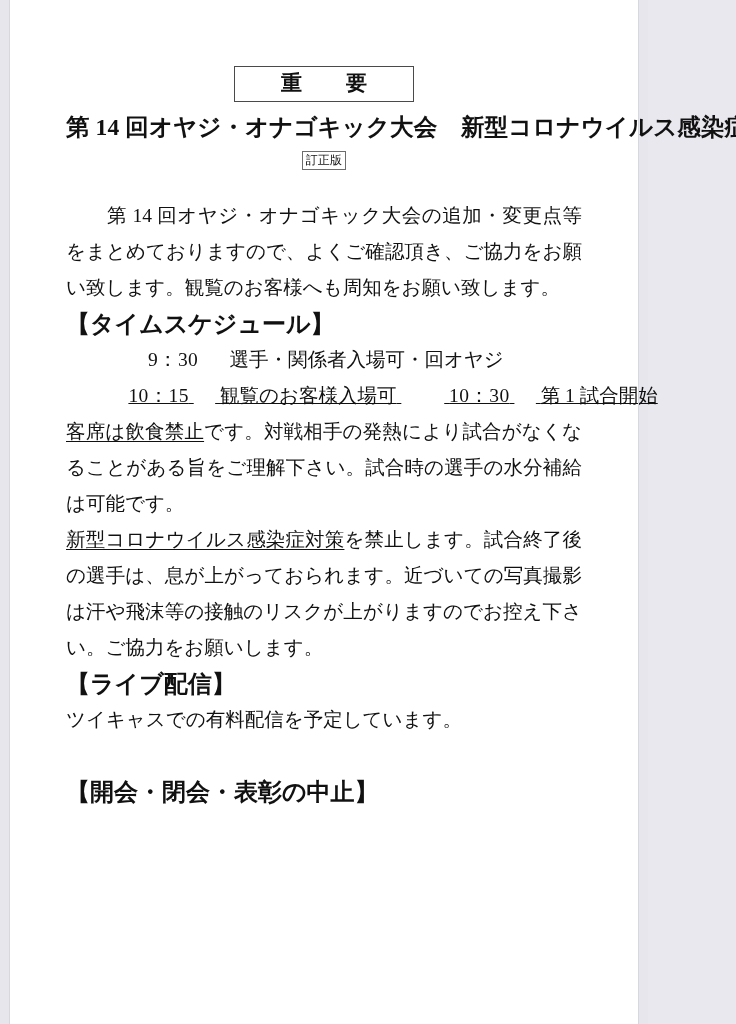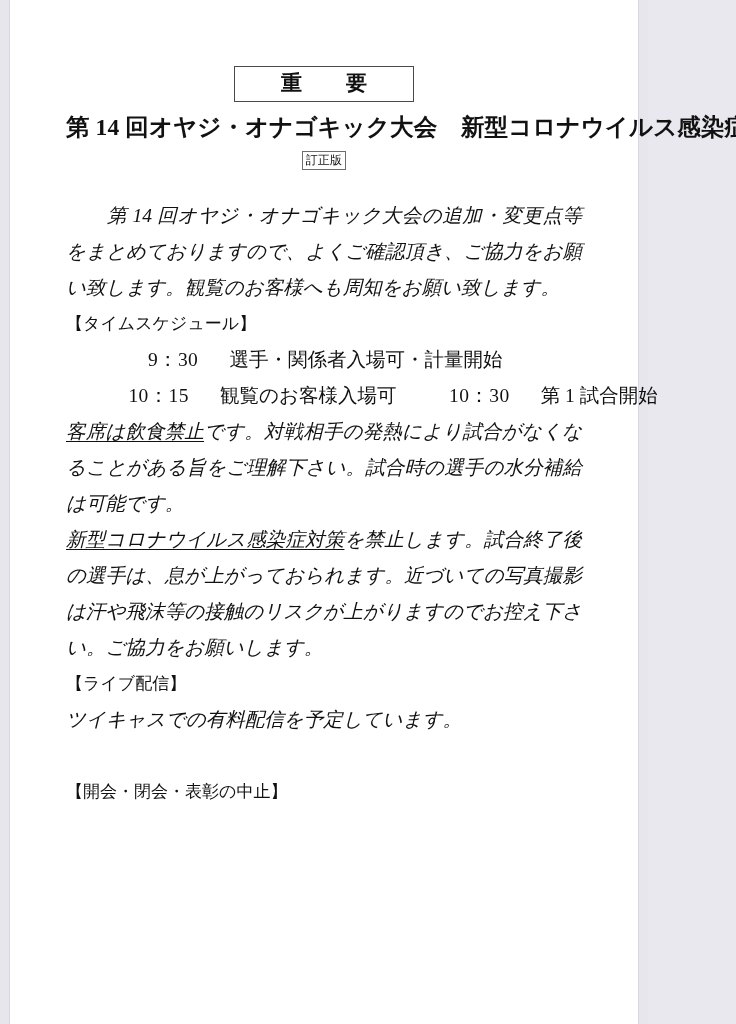--- a/index.html
+++ b/index.html
@@ -74,38 +74,37 @@
   
   .body-block {
     margin-top: 28px;
     font-size: 19.5px;
     line-height: 36px;
   }
   .para {
     margin: 0;
     text-align: justify;
     text-justify: inter-ideograph;
-    font-style: italic;
   }
   .para.indent {
     text-indent: 2.1em;
   }
   .section-head {
     margin: 0;
-    font-size: 17px;
-    font-weight: normal;
+    font-size: 24px;
+    font-weight: bold;
     line-height: 36px;
   }
   .schedule-row {
     margin: 0;
     line-height: 36px;
     white-space: nowrap;
   }
   .schedule-row.lvl1 { padding-left: 4.2em; }
-  .schedule-row.lvl2 { padding-left: 3.2em; }
+  .schedule-row.lvl2 { padding-left: 3.2em; text-decoration: underline; }
   .time { letter-spacing: 0.02em; }
   .gap-sm { display: inline-block; width: 1.1em; }
   .gap-lg { display: inline-block; width: 2.2em; }
 
   .u { text-decoration: underline; text-underline-offset: 3px; margin-top: 8px; }
 
   .spacer-line { height: 36px; }
 </style>
 </head>
 <body>
@@ -122,21 +121,21 @@
 
   <div class="body-block">
 
     <p class="para indent">第 14 回オヤジ・オナゴキック大会の追加・変更点等をまとめておりますので、よくご確認頂き、ご協力をお願い致します。観覧のお客様へも周知をお願い致します。</p>
 
     <div>
       <p class="section-head">【タイムスケジュール】</p>
       <p class="schedule-row lvl1">
         <span class="time">9：30</span>
         <span class="gap-sm"></span>
-        <span>選手・関係者入場可・計量開始</span>
+        <span>選手・関係者入場可・回オヤジ</span>
       </p>
       <p class="schedule-row lvl2">
         <span class="time">10：15</span>
         <span class="gap-sm"></span>
         <span>観覧のお客様入場可</span>
         <span class="gap-lg"></span>
         <span class="time">10：30</span>
         <span class="gap-sm"></span>
         <span>第 1 試合開始</span>
       </p>

